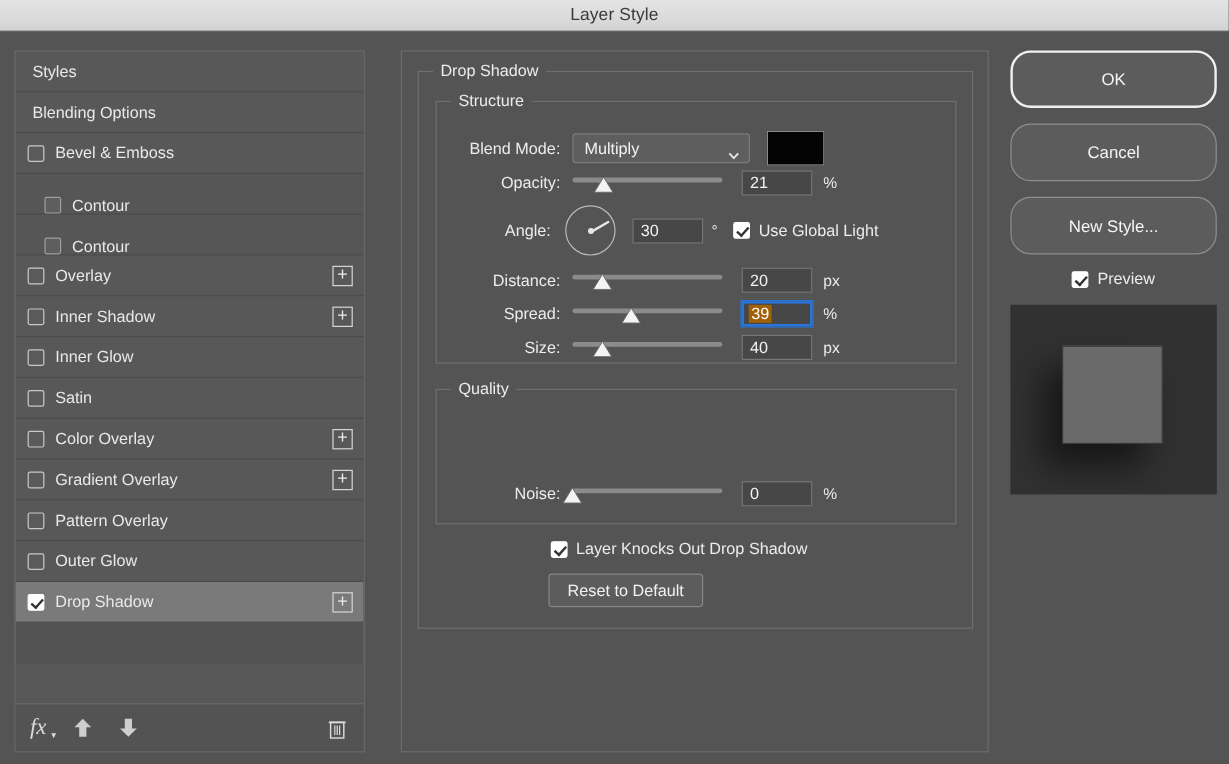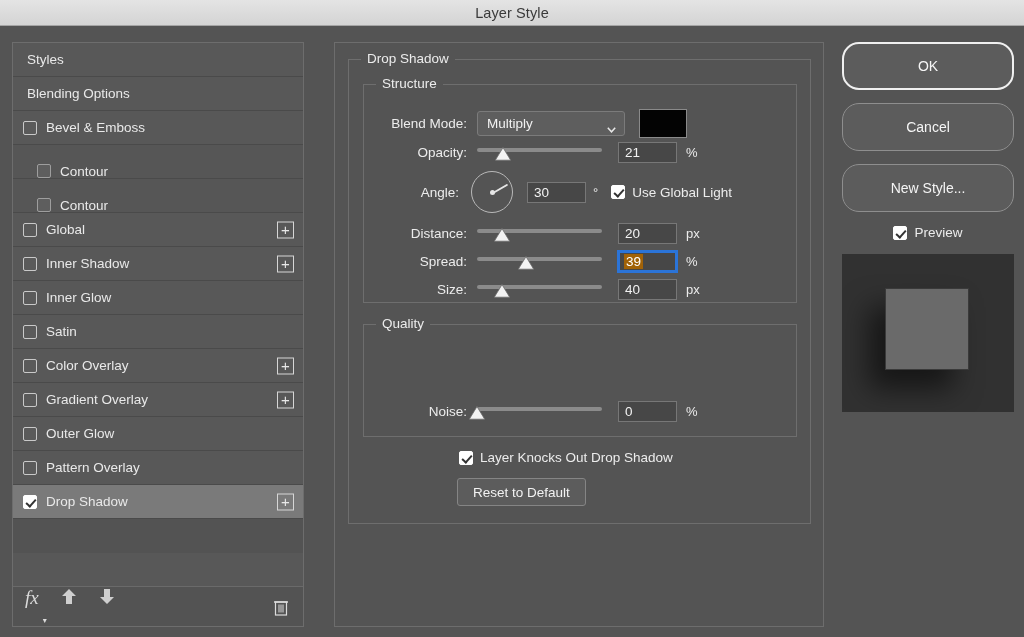--- a/index.html
+++ b/index.html
@@ -68,21 +68,21 @@
     font-size: 13px; line-height: 1; color: #e8e8e8;
   }
   .plus-btn::before { content: "+"; font-size: 15px; margin-top: -2px; }
 
   .list-filler { flex: 1 1 auto; background: #585858; }
 
   .sidebar-footer {
     flex: 0 0 40px; height: 40px;
     border-top: 1px solid #6a6a6a;
     background: #535353;
-    display: flex; 
+    display: flex; align-items: center;
     padding: 0 12px;
     position: relative;
   }
   .fx-icon { font-family: "Liberation Serif", serif; font-style: italic; font-size: 19px; color: #dcdcdc; position: relative; }
   .fx-icon .caret { position: absolute; right: -8px; bottom: 1px; font-style: normal; font-size: 8px; }
   .arrow-icon { margin-left: 22px; width: 16px; height: 19px; display: inline-block; }
   .trash-icon { position: absolute; right: 14px; top: 50%; transform: translateY(-50%); width: 16px; height: 19px; }
 
   
   .main-panel {
@@ -259,21 +259,21 @@
         <div class="style-row indent">
           <span class="cb sub"></span>
           <span class="row-label">Contour</span>
         </div>
         <div class="style-row indent">
           <span class="cb sub"></span>
           <span class="row-label">Contour</span>
         </div>
         <div class="style-row">
           <span class="cb"></span>
-          <span class="row-label">Global</span>
+          <span class="row-label">Overlay</span>
           <span class="plus-btn"></span>
         </div>
         <div class="style-row">
           <span class="cb"></span>
           <span class="row-label">Inner Shadow</span>
           <span class="plus-btn"></span>
         </div>
         <div class="style-row">
           <span class="cb"></span>
           <span class="row-label">Inner Glow</span>
@@ -287,25 +287,25 @@
           <span class="row-label">Color Overlay</span>
           <span class="plus-btn"></span>
         </div>
         <div class="style-row">
           <span class="cb"></span>
           <span class="row-label">Gradient Overlay</span>
           <span class="plus-btn"></span>
         </div>
         <div class="style-row">
           <span class="cb"></span>
+          <span class="row-label">Pattern Overlay</span>
+        </div>
+        <div class="style-row">
+          <span class="cb"></span>
           <span class="row-label">Outer Glow</span>
-        </div>
-        <div class="style-row">
-          <span class="cb"></span>
-          <span class="row-label">Pattern Overlay</span>
         </div>
         <div class="style-row selected">
           <span class="cb checked"></span>
           <span class="row-label">Drop Shadow</span>
           <span class="plus-btn"></span>
         </div>
       </div>
     <div class="list-filler"></div>
     <div class="sidebar-footer">
       <span class="fx-icon">fx<span class="caret">▾</span></span>

